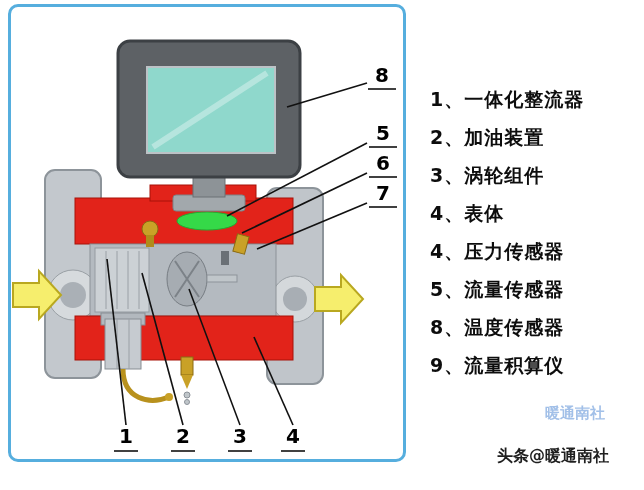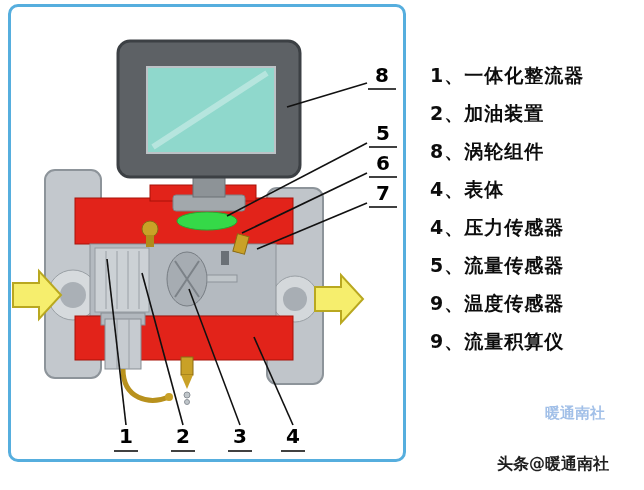--- a/index.html
+++ b/index.html
@@ -1,27 +1,27 @@
 <!DOCTYPE html>
 <html><head>
 <meta charset="utf-8">
 <style>
   html,body{margin:0;padding:0;background:#ffffff;}
   .page{position:relative;width:644px;height:490px;background:#ffffff;overflow:hidden;
         font-family:"DejaVu Sans","Liberation Sans",sans-serif;}
   .diagram-box{position:absolute;left:8px;top:4px;width:392px;height:452px;
         border:3px solid #56aede;border-radius:10px;background:#ffffff;}
   .diagram-box svg{display:block;width:392px;height:452px;}
-  .legend{position:absolute;left:430px;top:56px;width:210px;
+  .legend{position:absolute;left:430px;top:80px;width:210px;
         font-weight:bold;font-size:19px;color:#0d0d0d;}
   .legend-item{height:38px;line-height:38px;letter-spacing:1px;white-space:nowrap;}
   .wm-ghost{position:absolute;left:545px;top:404px;font-size:15px;font-weight:bold;
         color:rgba(70,130,210,0.5);white-space:nowrap;}
   .wm-main{position:absolute;left:497px;top:446px;font-size:16px;font-weight:bold;
-        color:#1f1f1f;white-space:nowrap;margin-top:8px;}
+        color:#1f1f1f;white-space:nowrap;}
   .callout{font-weight:bold;font-size:20px;fill:#000;}
 </style>
 </head>
 <body>
 
 <div class="page">
 
   <div class="diagram-box">
     <svg viewBox="0 0 392 452" xmlns="http://www.w3.org/2000/svg">
 
@@ -121,24 +121,24 @@
         <line x1="217" y1="444" x2="241" y2="444" stroke="#111" stroke-width="1.6"></line>
         <text class="callout" x="282" y="436" text-anchor="middle">4</text>
         <line x1="270" y1="444" x2="294" y2="444" stroke="#111" stroke-width="1.6"></line>
       </g>
     </svg>
   </div>
 
   <div class="legend">
     <div class="legend-item">1、一体化整流器</div>
     <div class="legend-item">2、加油装置</div>
-    <div class="legend-item">8、涡轮组件</div>
+    <div class="legend-item">3、涡轮组件</div>
     <div class="legend-item">4、表体</div>
     <div class="legend-item">4、压力传感器</div>
     <div class="legend-item">5、流量传感器</div>
-    <div class="legend-item">9、温度传感器</div>
+    <div class="legend-item">8、温度传感器</div>
     <div class="legend-item">9、流量积算仪</div>
   </div>
 
   <div class="wm-ghost">暖通南社</div>
   <div class="wm-main">头条@暖通南社</div>
 
 </div>
 
 </body></html>

